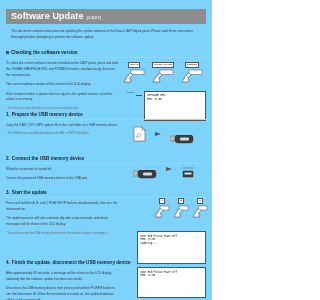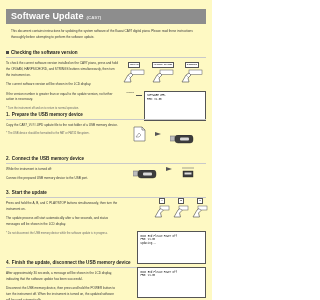--- a/index.html
+++ b/index.html
@@ -3,21 +3,21 @@
 <meta charset="utf-8">
 <style>
   html,body{margin:0;padding:0;}
   body{
     width:212px;height:300px;overflow:hidden;
     background:#ffffff;
     font-family:"Liberation Sans","DejaVu Sans",sans-serif;
     color:#2b2b2b;
     -webkit-font-smoothing:none;
   }
-  .page{position:relative;width:212px;height:300px;background:#fef9c3;}
+  .page{position:relative;width:212px;height:300px;background:#7dd3fc;}
 
   
   .hdr-bar{
     position:absolute;left:6px;top:9px;width:200px;height:15px;
     background:#8d8d8d;
     display:flex;align-items:center;
   }
   .hdr-title{
     color:#ffffff;font-size:9px;font-weight:bold;letter-spacing:.1px;
     margin-left:5px;line-height:1;

